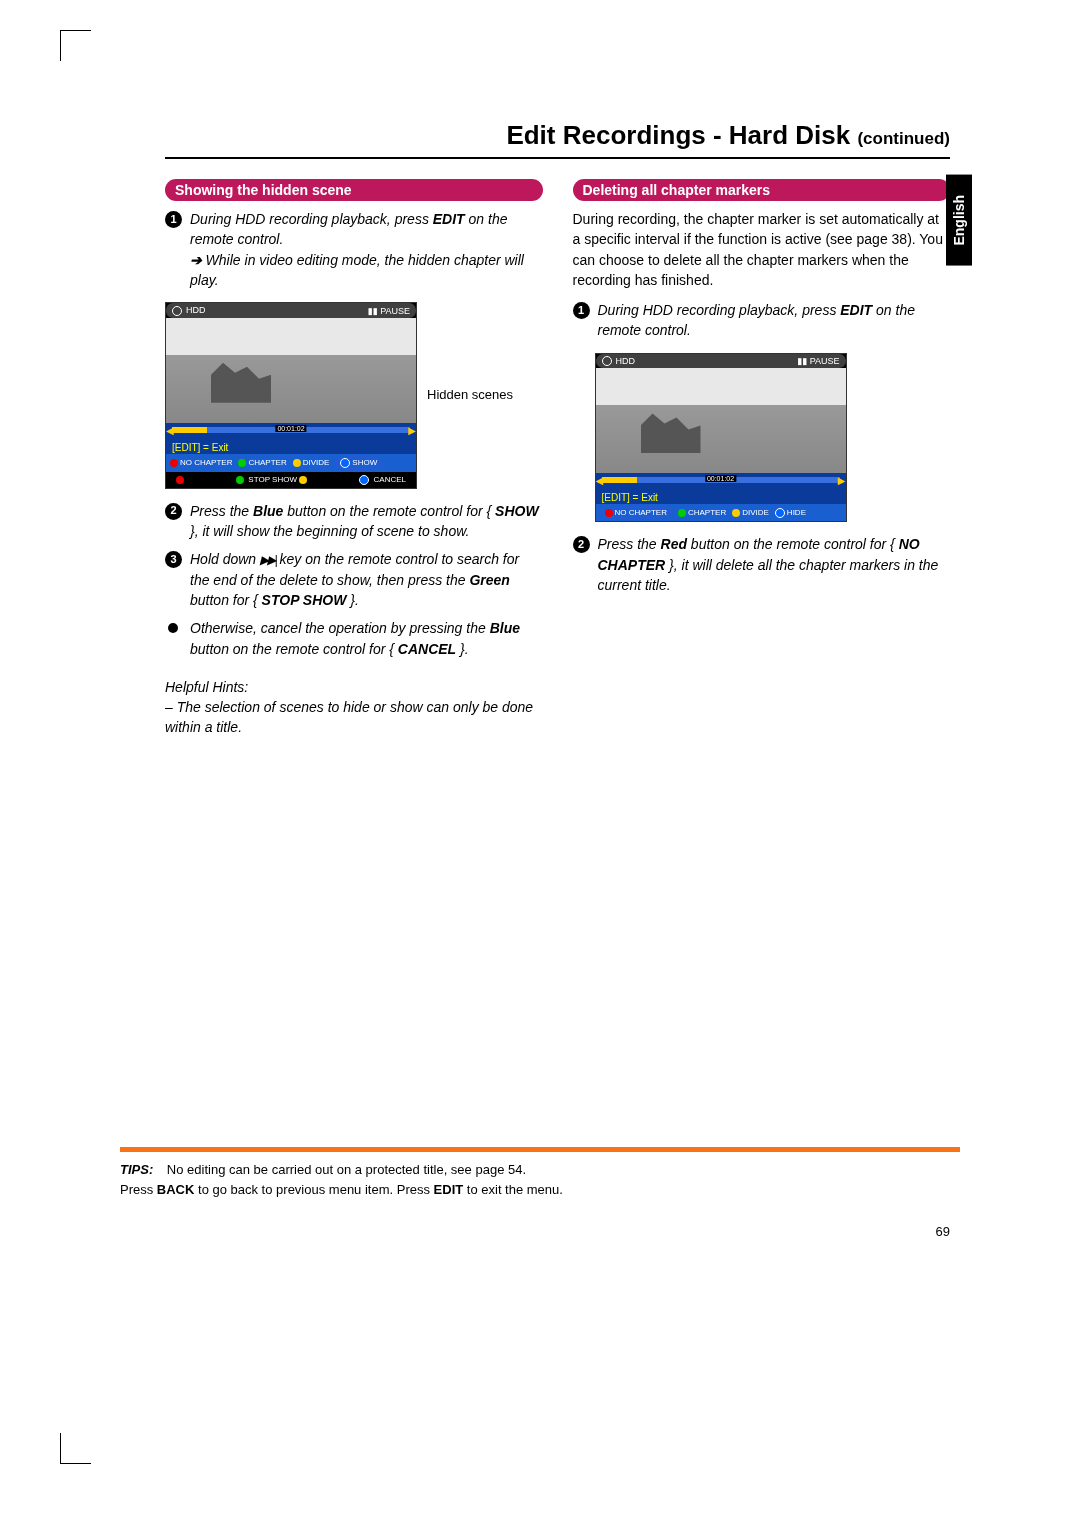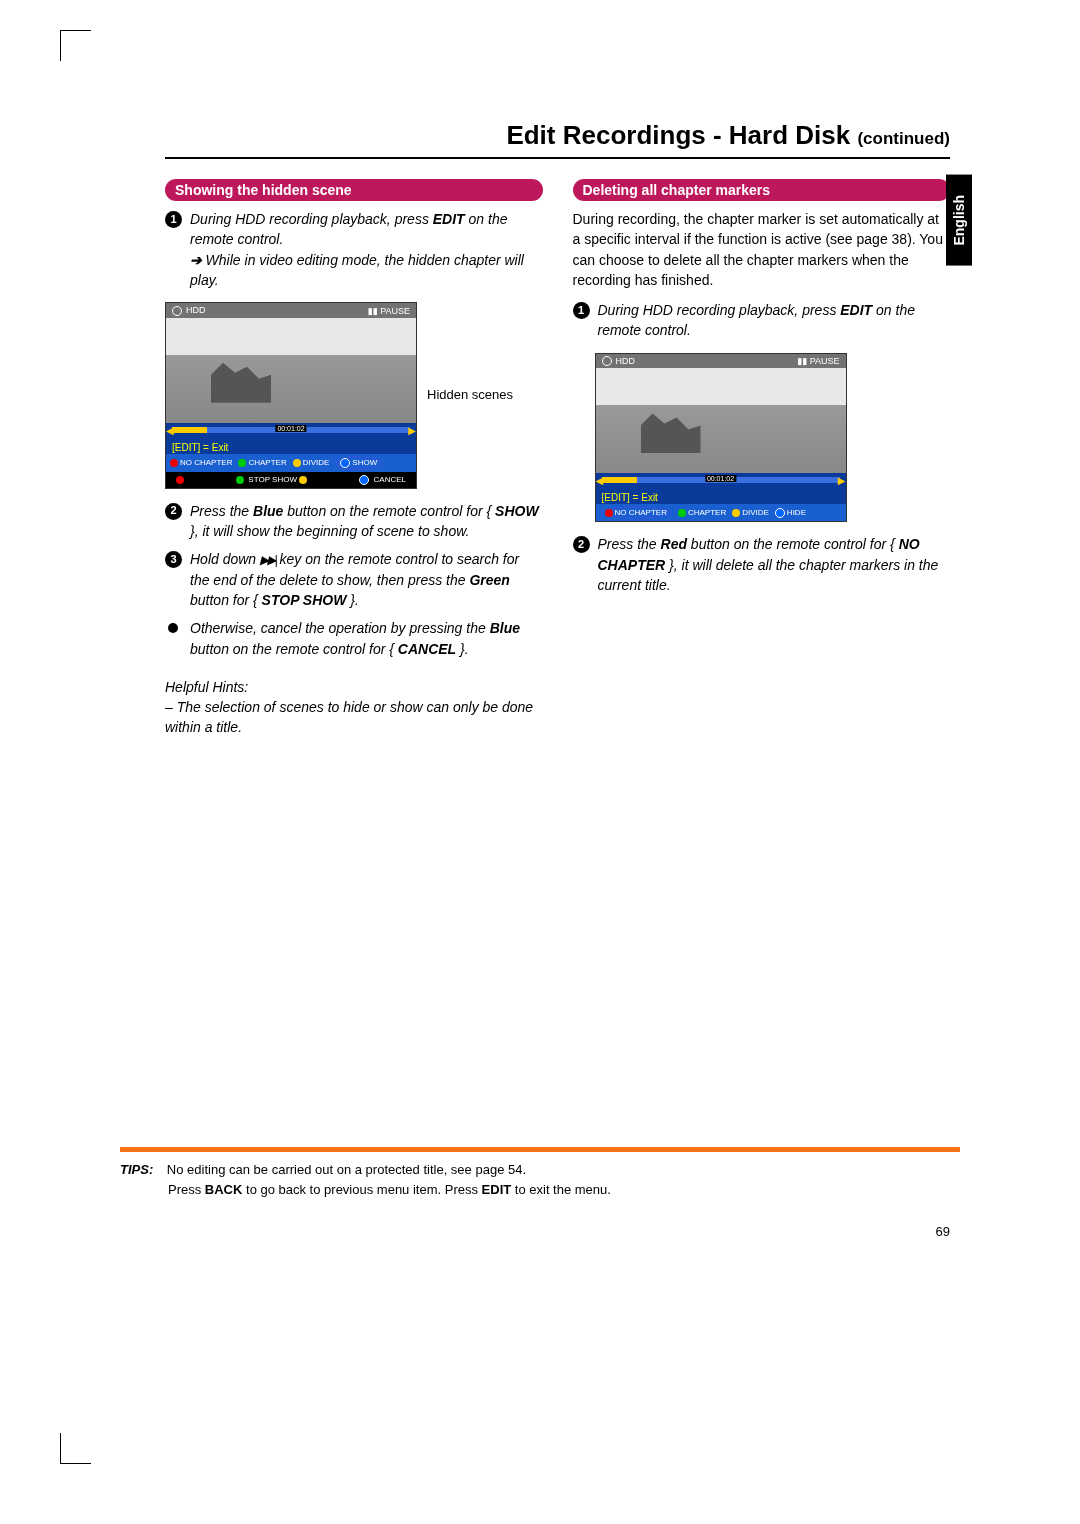--- a/index.html
+++ b/index.html
@@ -136,27 +136,28 @@
     align-items: center;
     gap: 10px;
     margin: 12px 0;
   }
   .fig {
     width: 250px;
     border: 1px solid #333;
     background: #000;
   }
   .fig-top {
-    background: #737373;
+    background: #404040;
     color: #fff;
     font-size: 9px;
     padding: 2px 6px;
     display: flex;
     justify-content: space-between;
     align-items: center;
+    border-radius: 7px;
   }
   .fig-top .disc {
     width: 8px; height: 8px; border-radius: 50%; border: 1px solid #fff; display: inline-block; vertical-align: middle; margin-right: 4px;
   }
   .fig-img {
     height: 105px;
     background: linear-gradient(#e8e8e8 0%, #e8e8e8 35%, #999 35%, #888 100%);
     position: relative;
   }
   .fig-img .ruin {
@@ -367,19 +368,19 @@
         <div class="step-text">
           <span>Press the </span><b>Red</b><span> button on the remote control for { </span><b>NO CHAPTER</b><span> }, it will delete all the chapter markers in the current title.</span>
         </div>
       </div>
     </div>
   </div>
 
   <div class="tips-bar">
     <span class="tips-label">TIPS:</span>
     <span>No editing can be carried out on a protected title, see page 54.</span><br>
-    <span style="margin-left:48px;">
+    <span style="">
       <span>Press </span><b>BACK</b><span> to go back to previous menu item. Press </span><b>EDIT</b><span> to exit the menu.</span>
     </span>
   </div>
 
   <div class="page-num">69</div>
 </div>
 
 </body></html>

